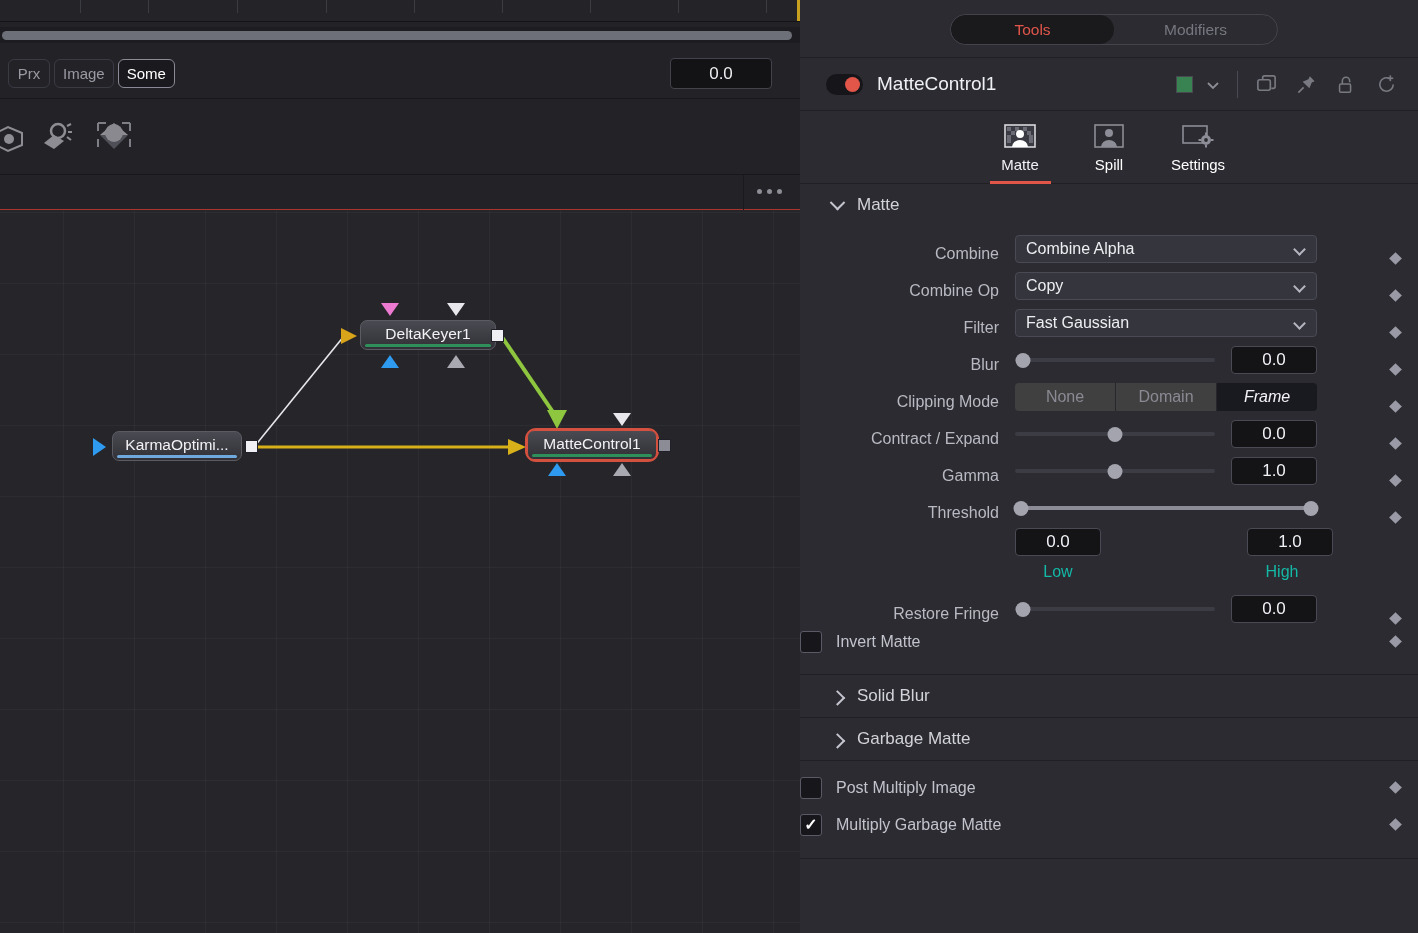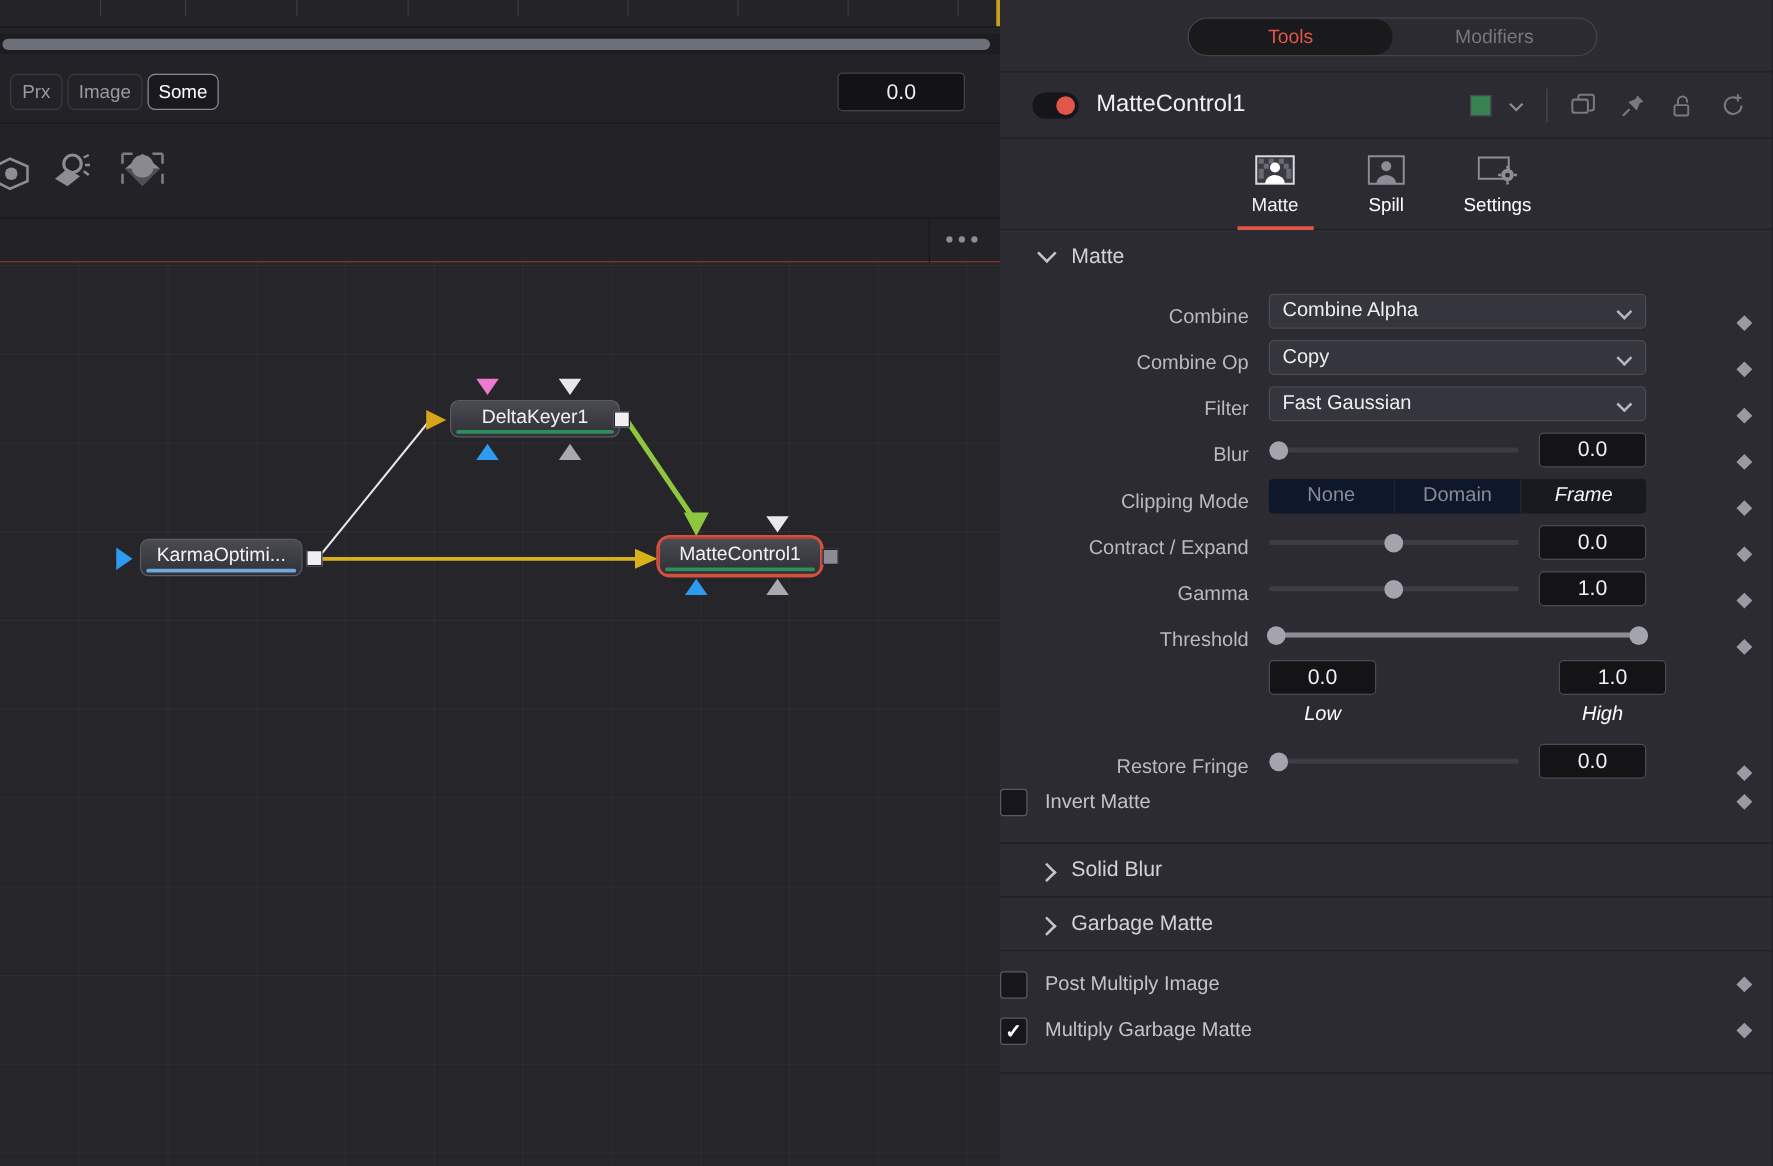--- a/index.html
+++ b/index.html
@@ -209,31 +209,31 @@
   .numbox {
     width: 86px; height: 28px; border-radius: 4px;
     background: #141417; border: 1px solid #4a4a55;
     display: flex; align-items: center; justify-content: center;
     color: #f0f2f6; font-size: 17px; margin-left: 16px;
   }
 
   .segbtns { display: flex; width: 302px; height: 28px; border-radius: 4px; overflow: hidden; }
   .segbtns > div {
     flex: 1; display: flex; align-items: center; justify-content: center;
-    font-size: 16px; color: #8a8a95; background: #0f172a;
+    font-size: 16px; color: #8a8a95; background: #404040;
     border-right: 1px solid #26262c;
   }
   .segbtns > div:last-child { border-right: none; font-style: italic; }
   .segbtns > div.on { background: #191920; color: #f4f4f8; }
 
   .dual-nums { display: flex; align-items: center; }
   .numbox.left-num { margin-left: 0; }
 
   .lowhigh { height: 28px; display: flex; }
-  .lowhigh .t { font-size: 16px; color: #ffffff; font-style: italic; }
+  .lowhigh .t { font-size: 16px; color: #14b8a6; }
 
   .chkrow { height: 37px; display: flex; align-items: center; }
   .chkbox {
     width: 22px; height: 22px; border-radius: 3px;
     background: #17171b; border: 1px solid #5a5a66;
     display: flex; align-items: center; justify-content: center;
     color: #fff; font-size: 16px; font-weight: bold;
   }
   .chklabel { margin-left: 14px; font-size: 16px; color: #c3c3cd; }
 

